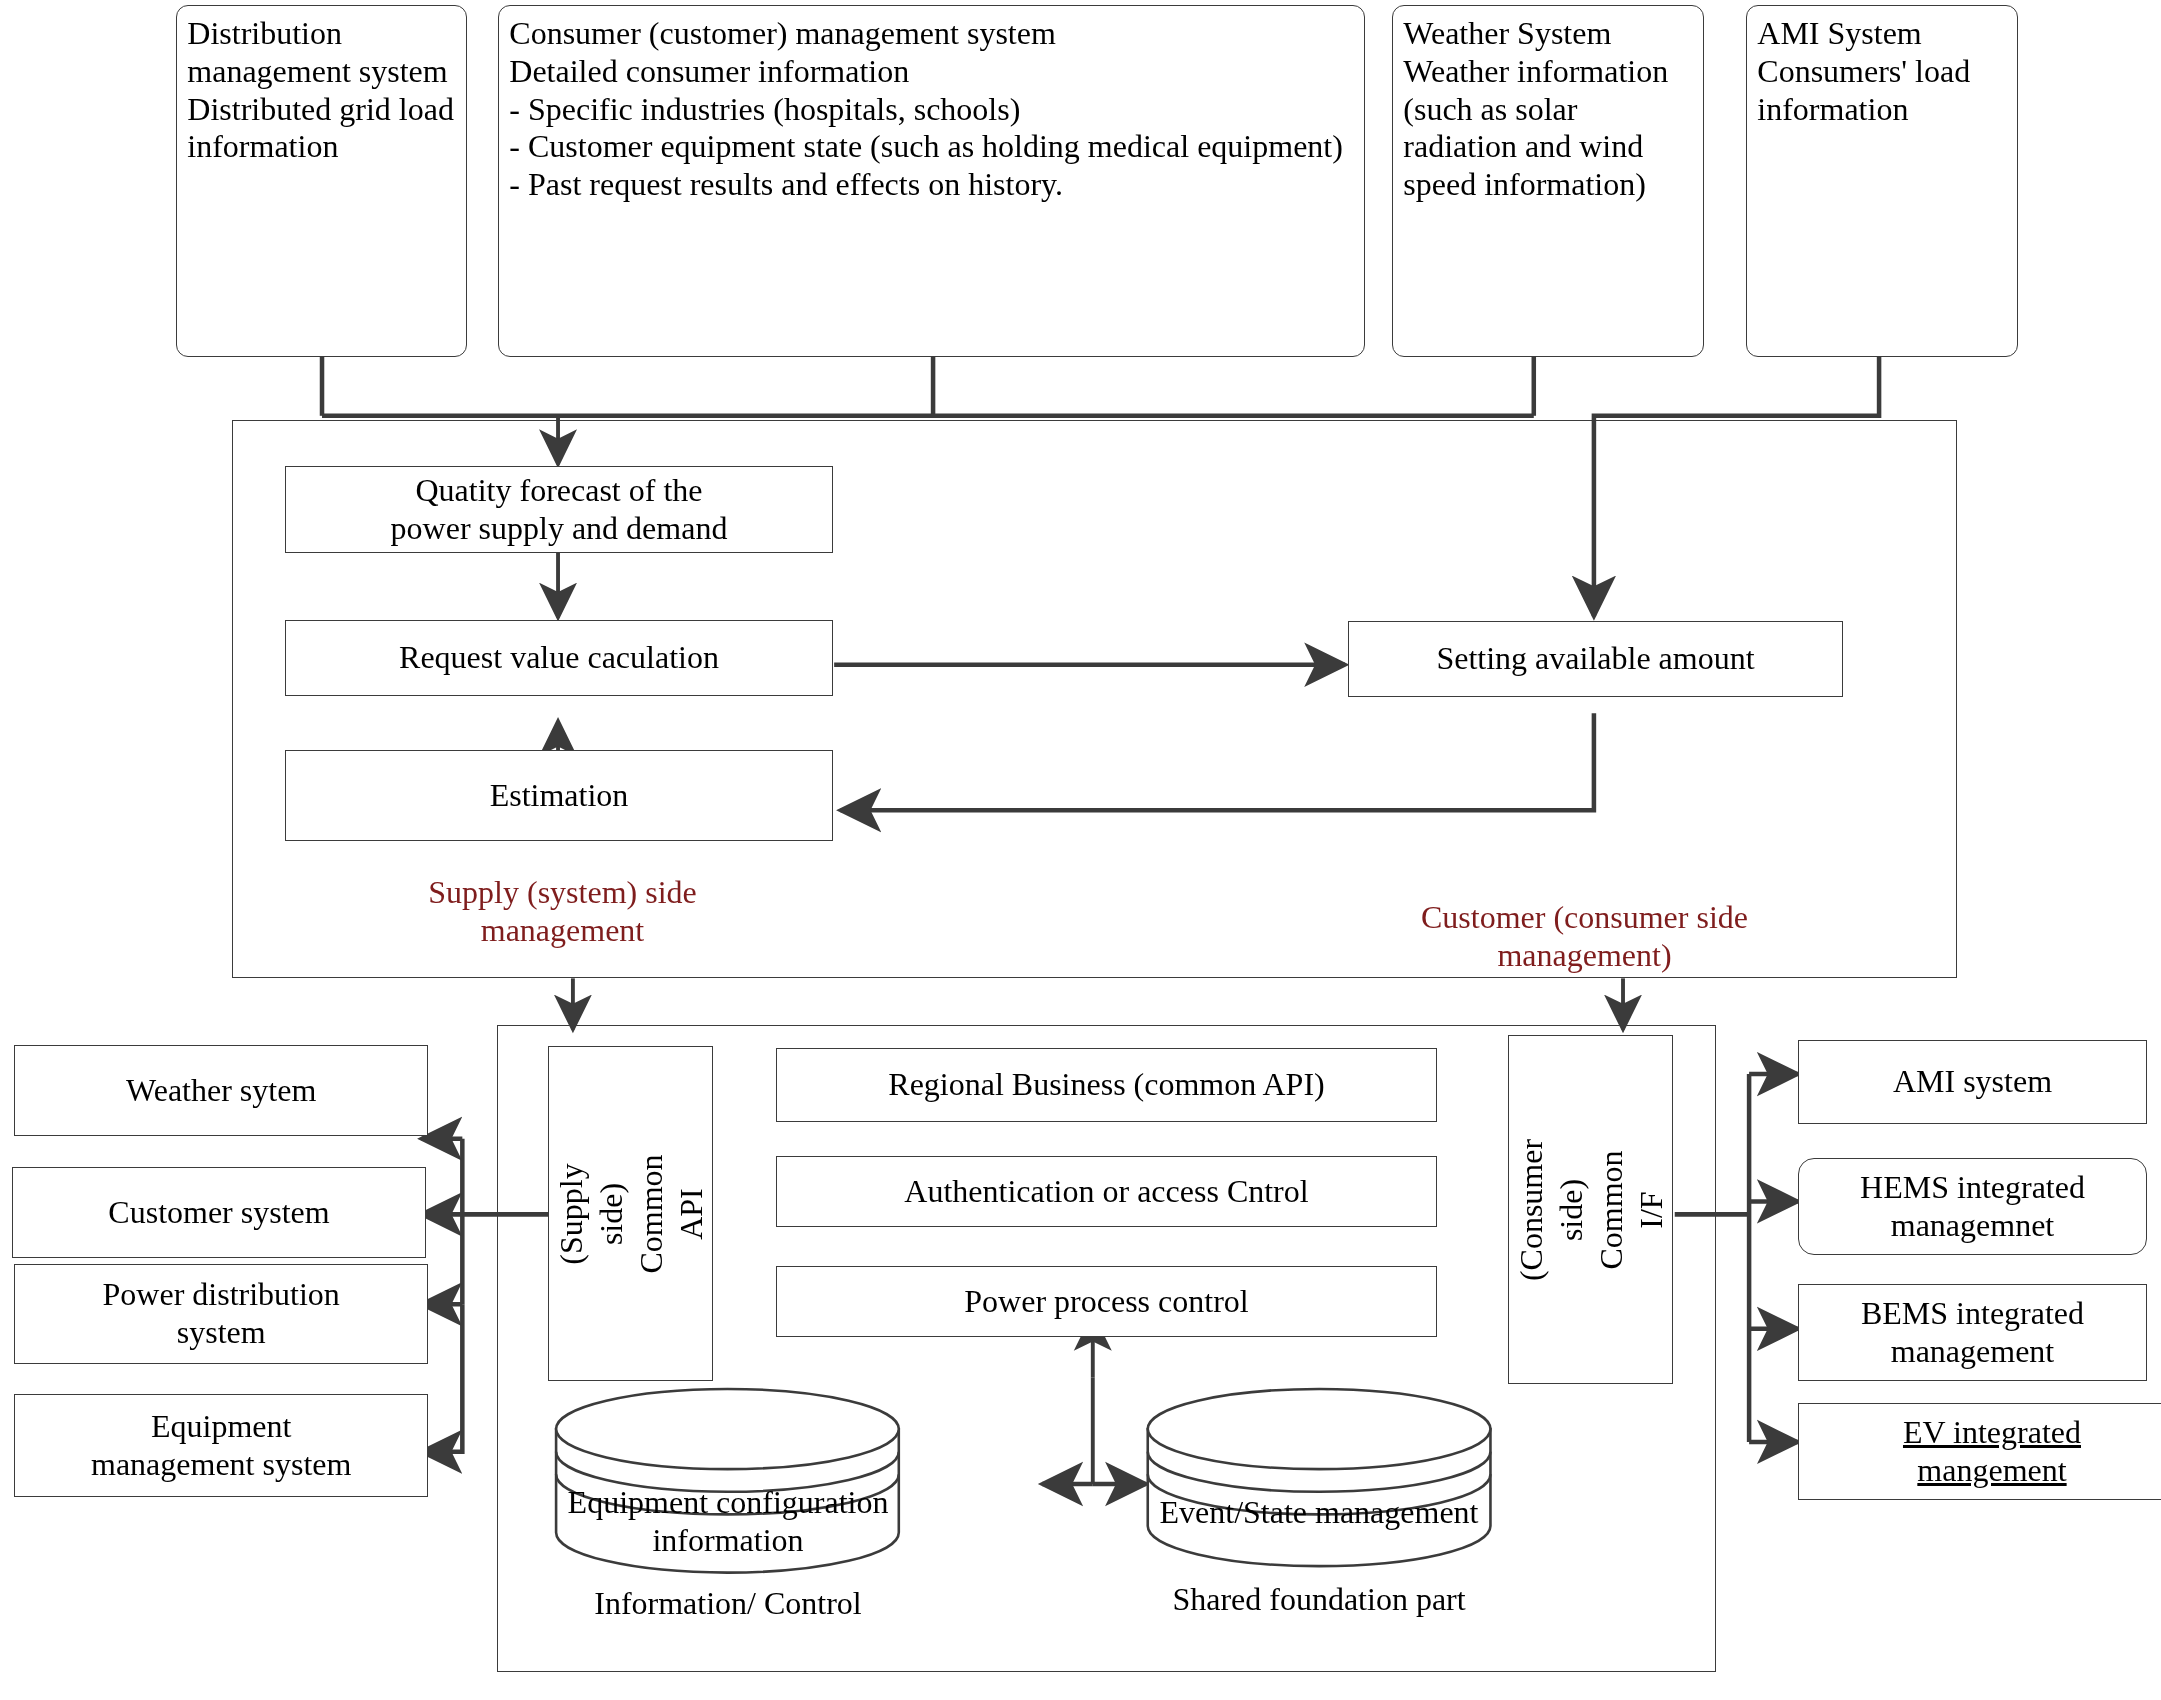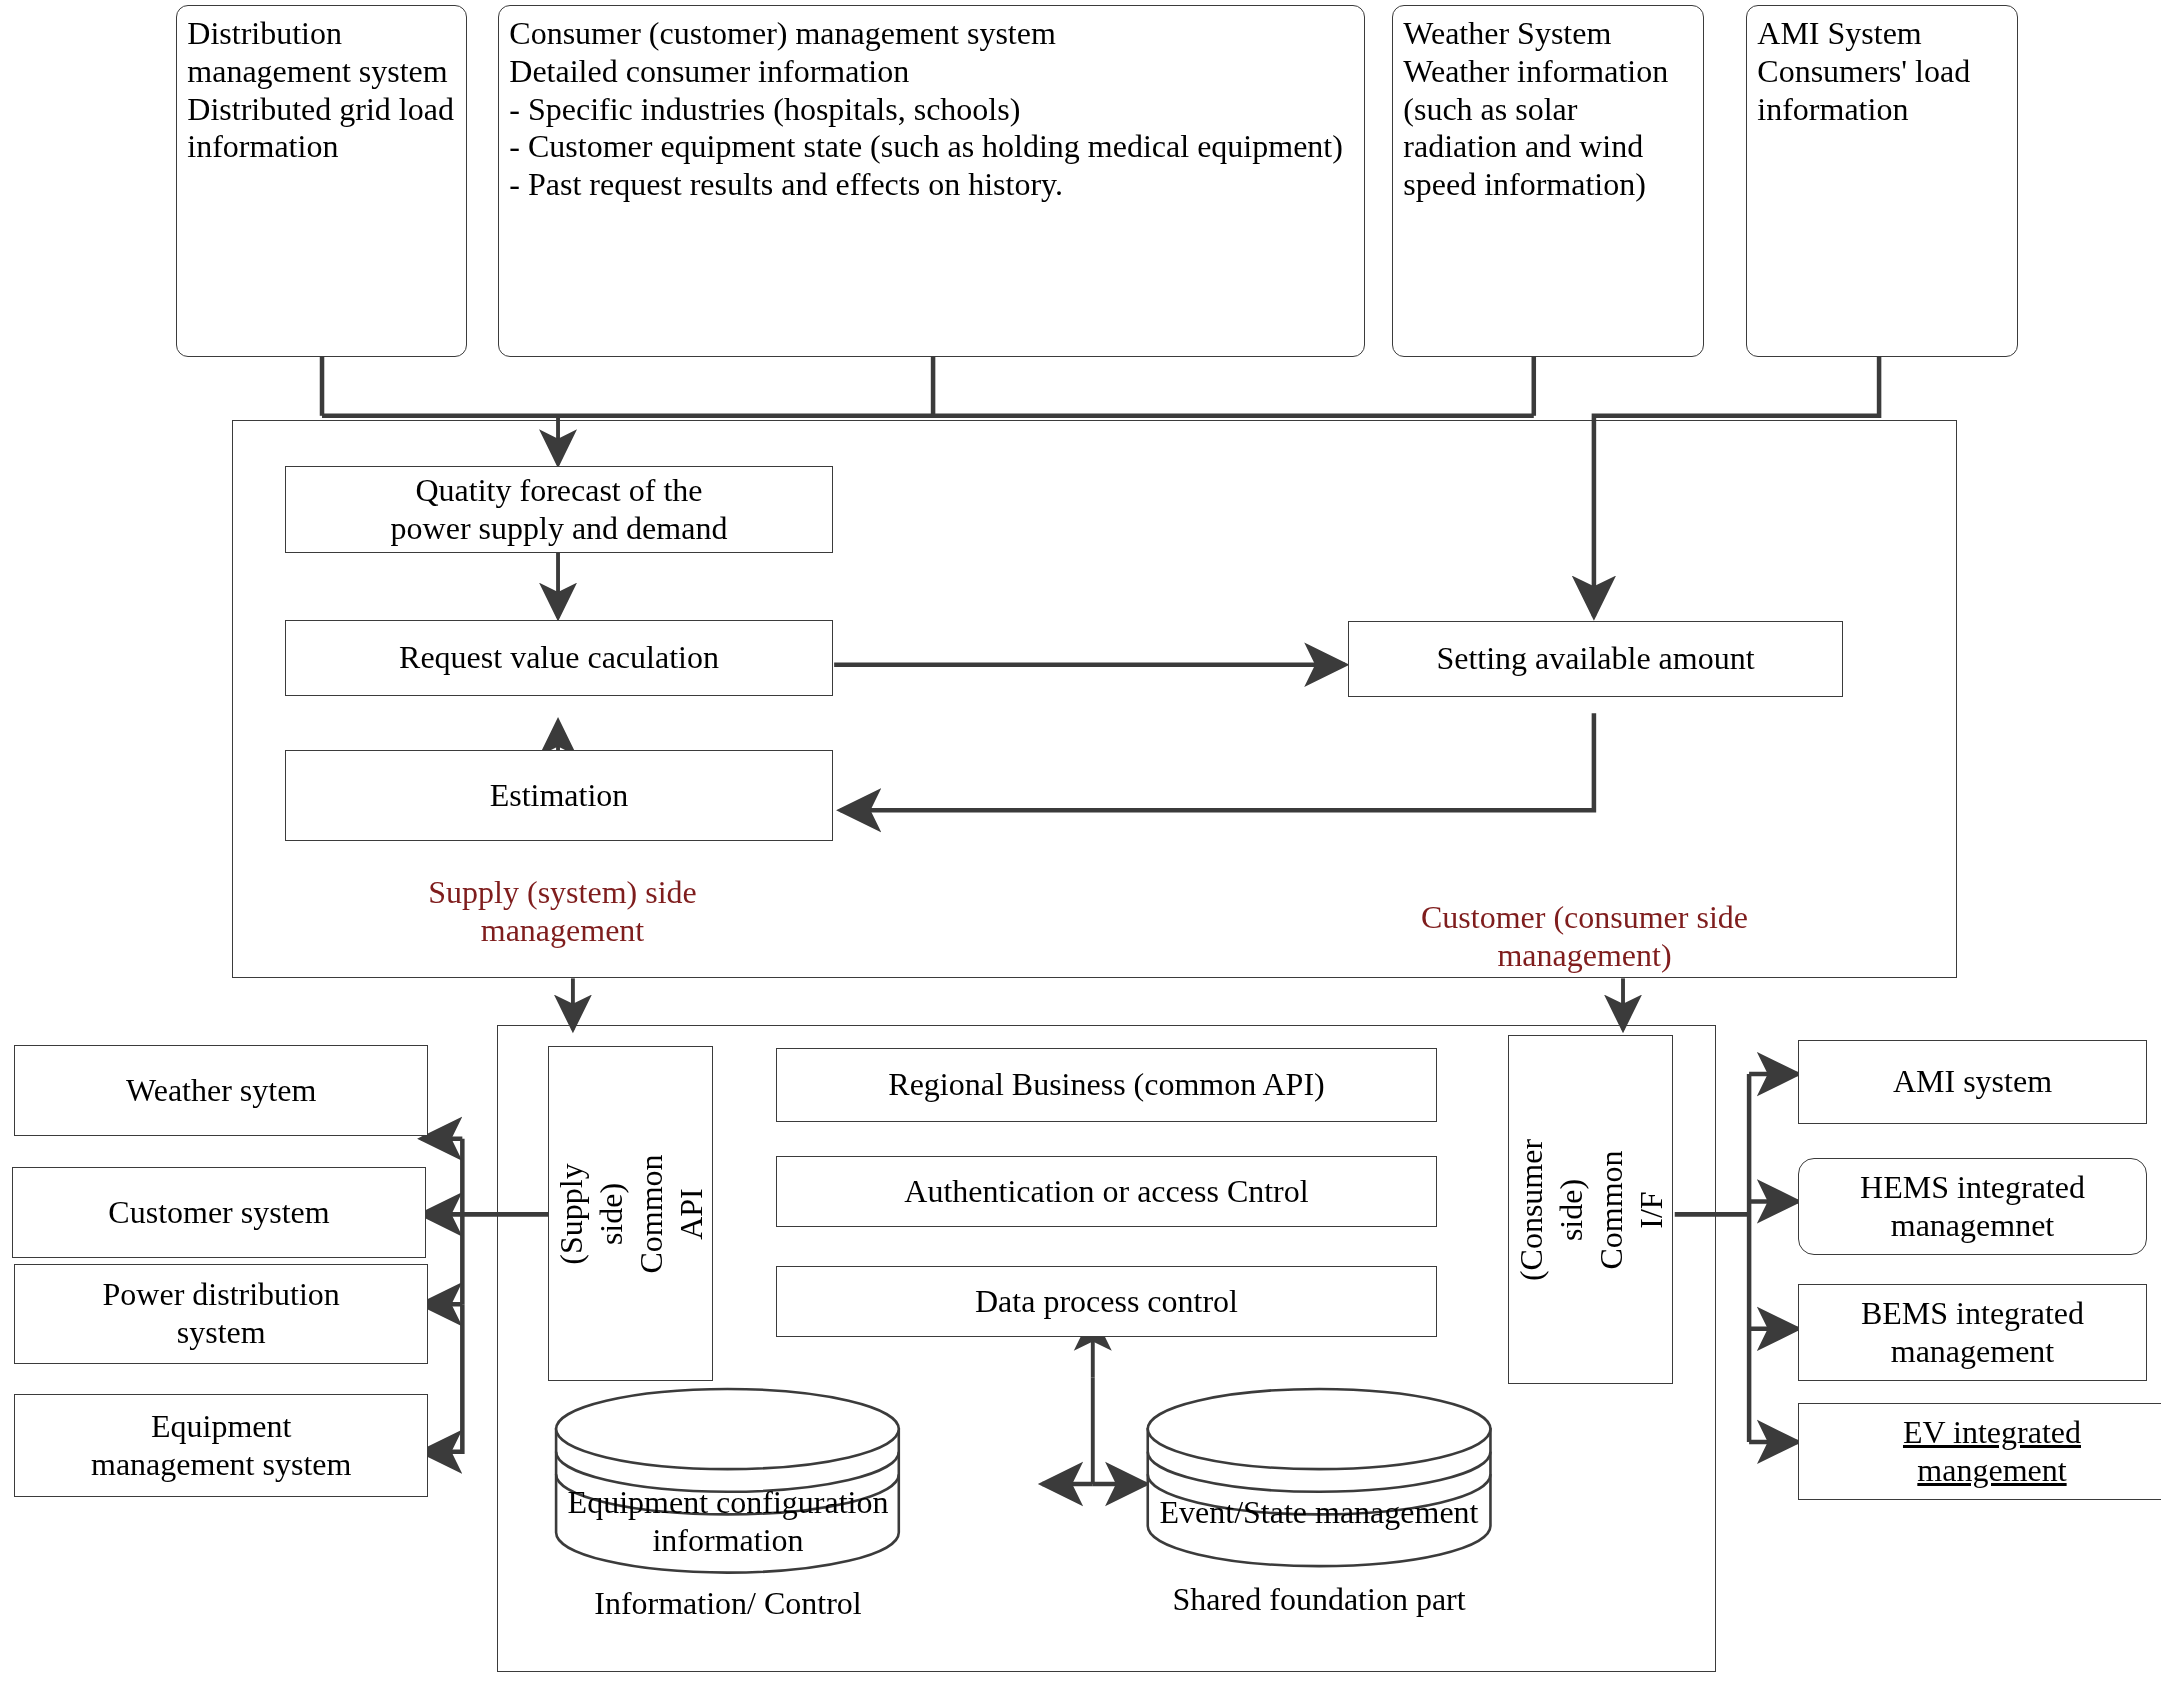--- a/index.html
+++ b/index.html
@@ -260,21 +260,21 @@
 Common I/F</span>
   </div>
 
   <div class="box center" style="left:776px; top:1048px; width:661px; height:74px;">
     <span class="txt f50">Regional Business (common API)</span>
   </div>
   <div class="box center" style="left:776px; top:1156px; width:661px; height:71px;">
     <span class="txt f50">Authentication or access Cntrol</span>
   </div>
   <div class="box center" style="left:776px; top:1266px; width:661px; height:71px;">
-    <span class="txt f50">Data process control</span>
+    <span class="txt f50">Power process control</span>
   </div>
 
   <div class="cyl-label f50" style="left:547px; top:1484px; width:362px;">Equipment configuration
 information</div>
   <div class="cyl-label f50" style="left:547px; top:1585px; width:362px;">Information/ Control</div>
 
   <div class="cyl-label f50" style="left:1138px; top:1494px; width:362px;">Event/State management</div>
   <div class="cyl-label f50" style="left:1138px; top:1581px; width:362px;">Shared foundation part</div>
 
 </div>

